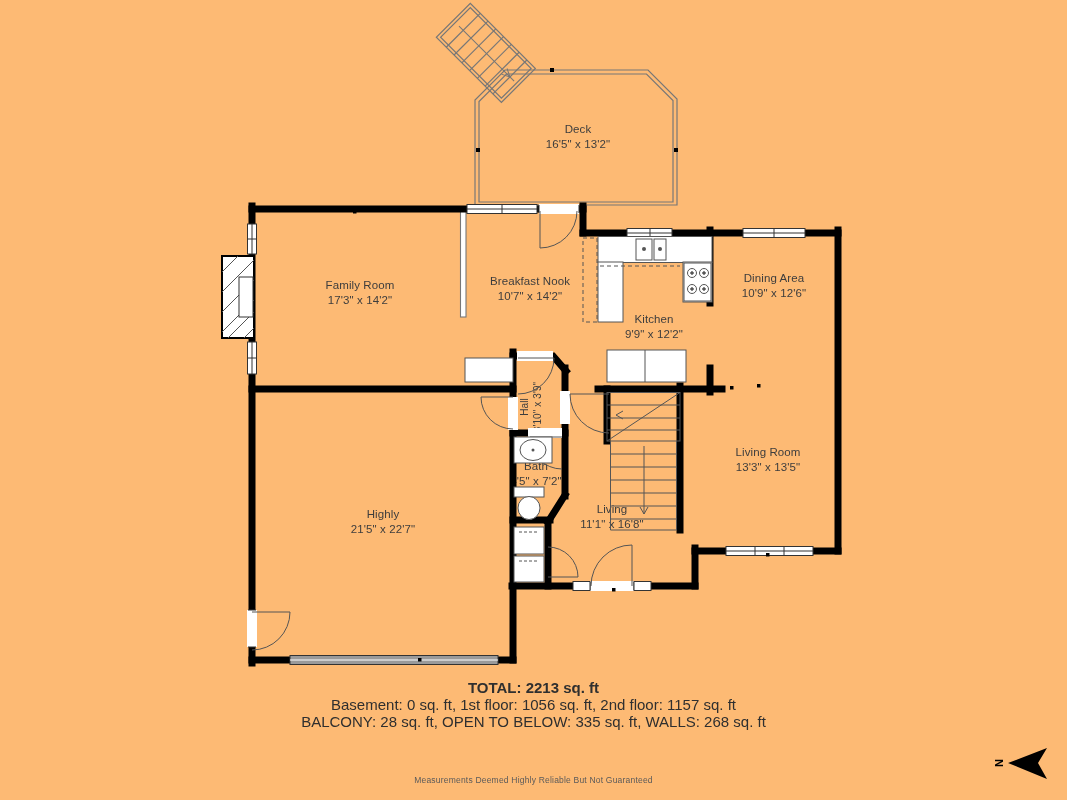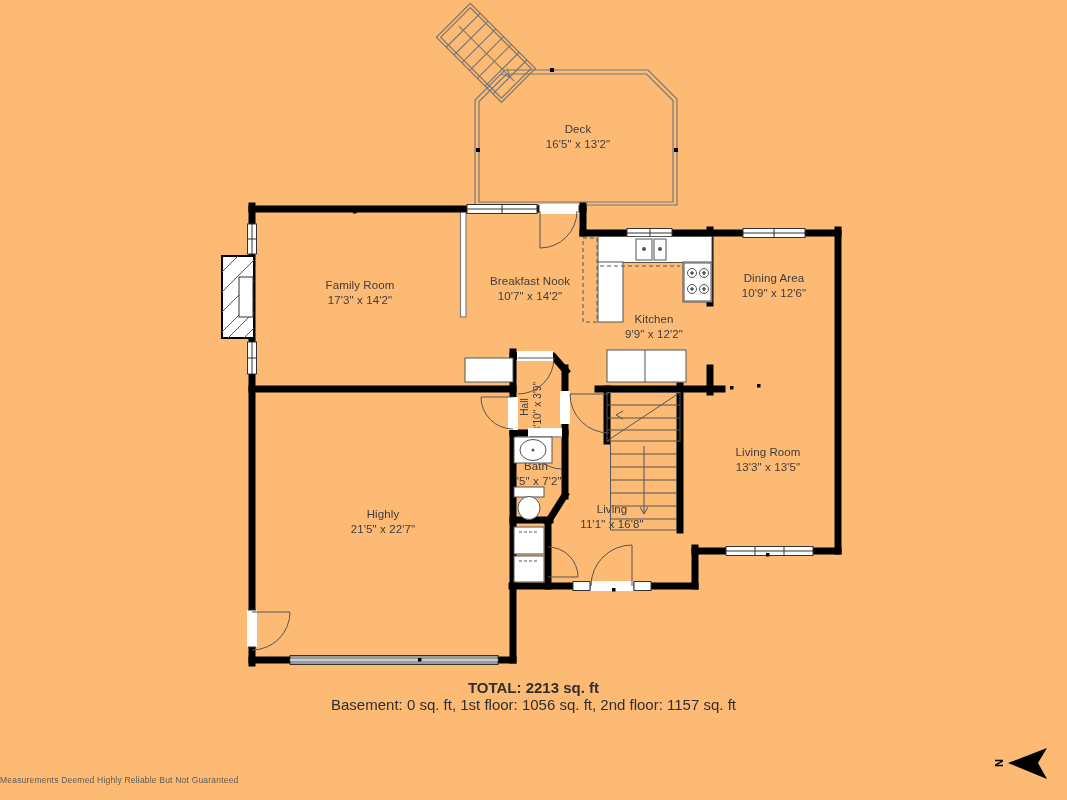--- a/index.html
+++ b/index.html
@@ -16,21 +16,21 @@
   }
   .room-label.rotated{transform:translate(-50%,-50%) rotate(-90deg);font-size:10px;}
   .summary{
     position:absolute;left:0;top:679px;width:1067px;z-index:3;
     text-align:center;color:#2f2f2f;
   }
   .summary .total{font-size:15px;font-weight:bold;line-height:17px;}
   .summary .line{font-size:15px;line-height:17px;}
   .disclaimer{
     position:absolute;left:0;top:775px;width:1067px;z-index:3;
-    text-align:left;color:#5a5a5a;font-size:8.5px;letter-spacing:.2px;
+    text-align:center;color:#5a5a5a;font-size:8.5px;letter-spacing:.2px;
   }
 </style>
 </head>
 <body>
 
 <div class="stage">
 
   <div class="labels">
     <div class="room-label" style="left:578px;top:137px">
       <div>Deck</div>
@@ -330,16 +330,17 @@
 
     <g>
       <polygon points="1008,763 1047,748 1038,763 1047,779" fill="#000000"></polygon>
       <text x="999" y="767" font-size="11" font-weight="bold" fill="#000000" text-anchor="middle" transform="rotate(-90,999,763)" font-family="Liberation Sans, sans-serif">N</text>
     </g>
   </svg>
 
   <div class="summary">
     <div class="total">TOTAL: 2213 sq. ft</div>
     <div class="line">Basement: 0 sq. ft, 1st floor: 1056 sq. ft, 2nd floor: 1157 sq. ft</div>
+    <div class="line">BALCONY: 28 sq. ft, OPEN TO BELOW: 335 sq. ft, WALLS: 268 sq. ft</div>
   </div>
   <div class="disclaimer">Measurements Deemed Highly Reliable But Not Guaranteed</div>
 
 </div>
 
 </body></html>

